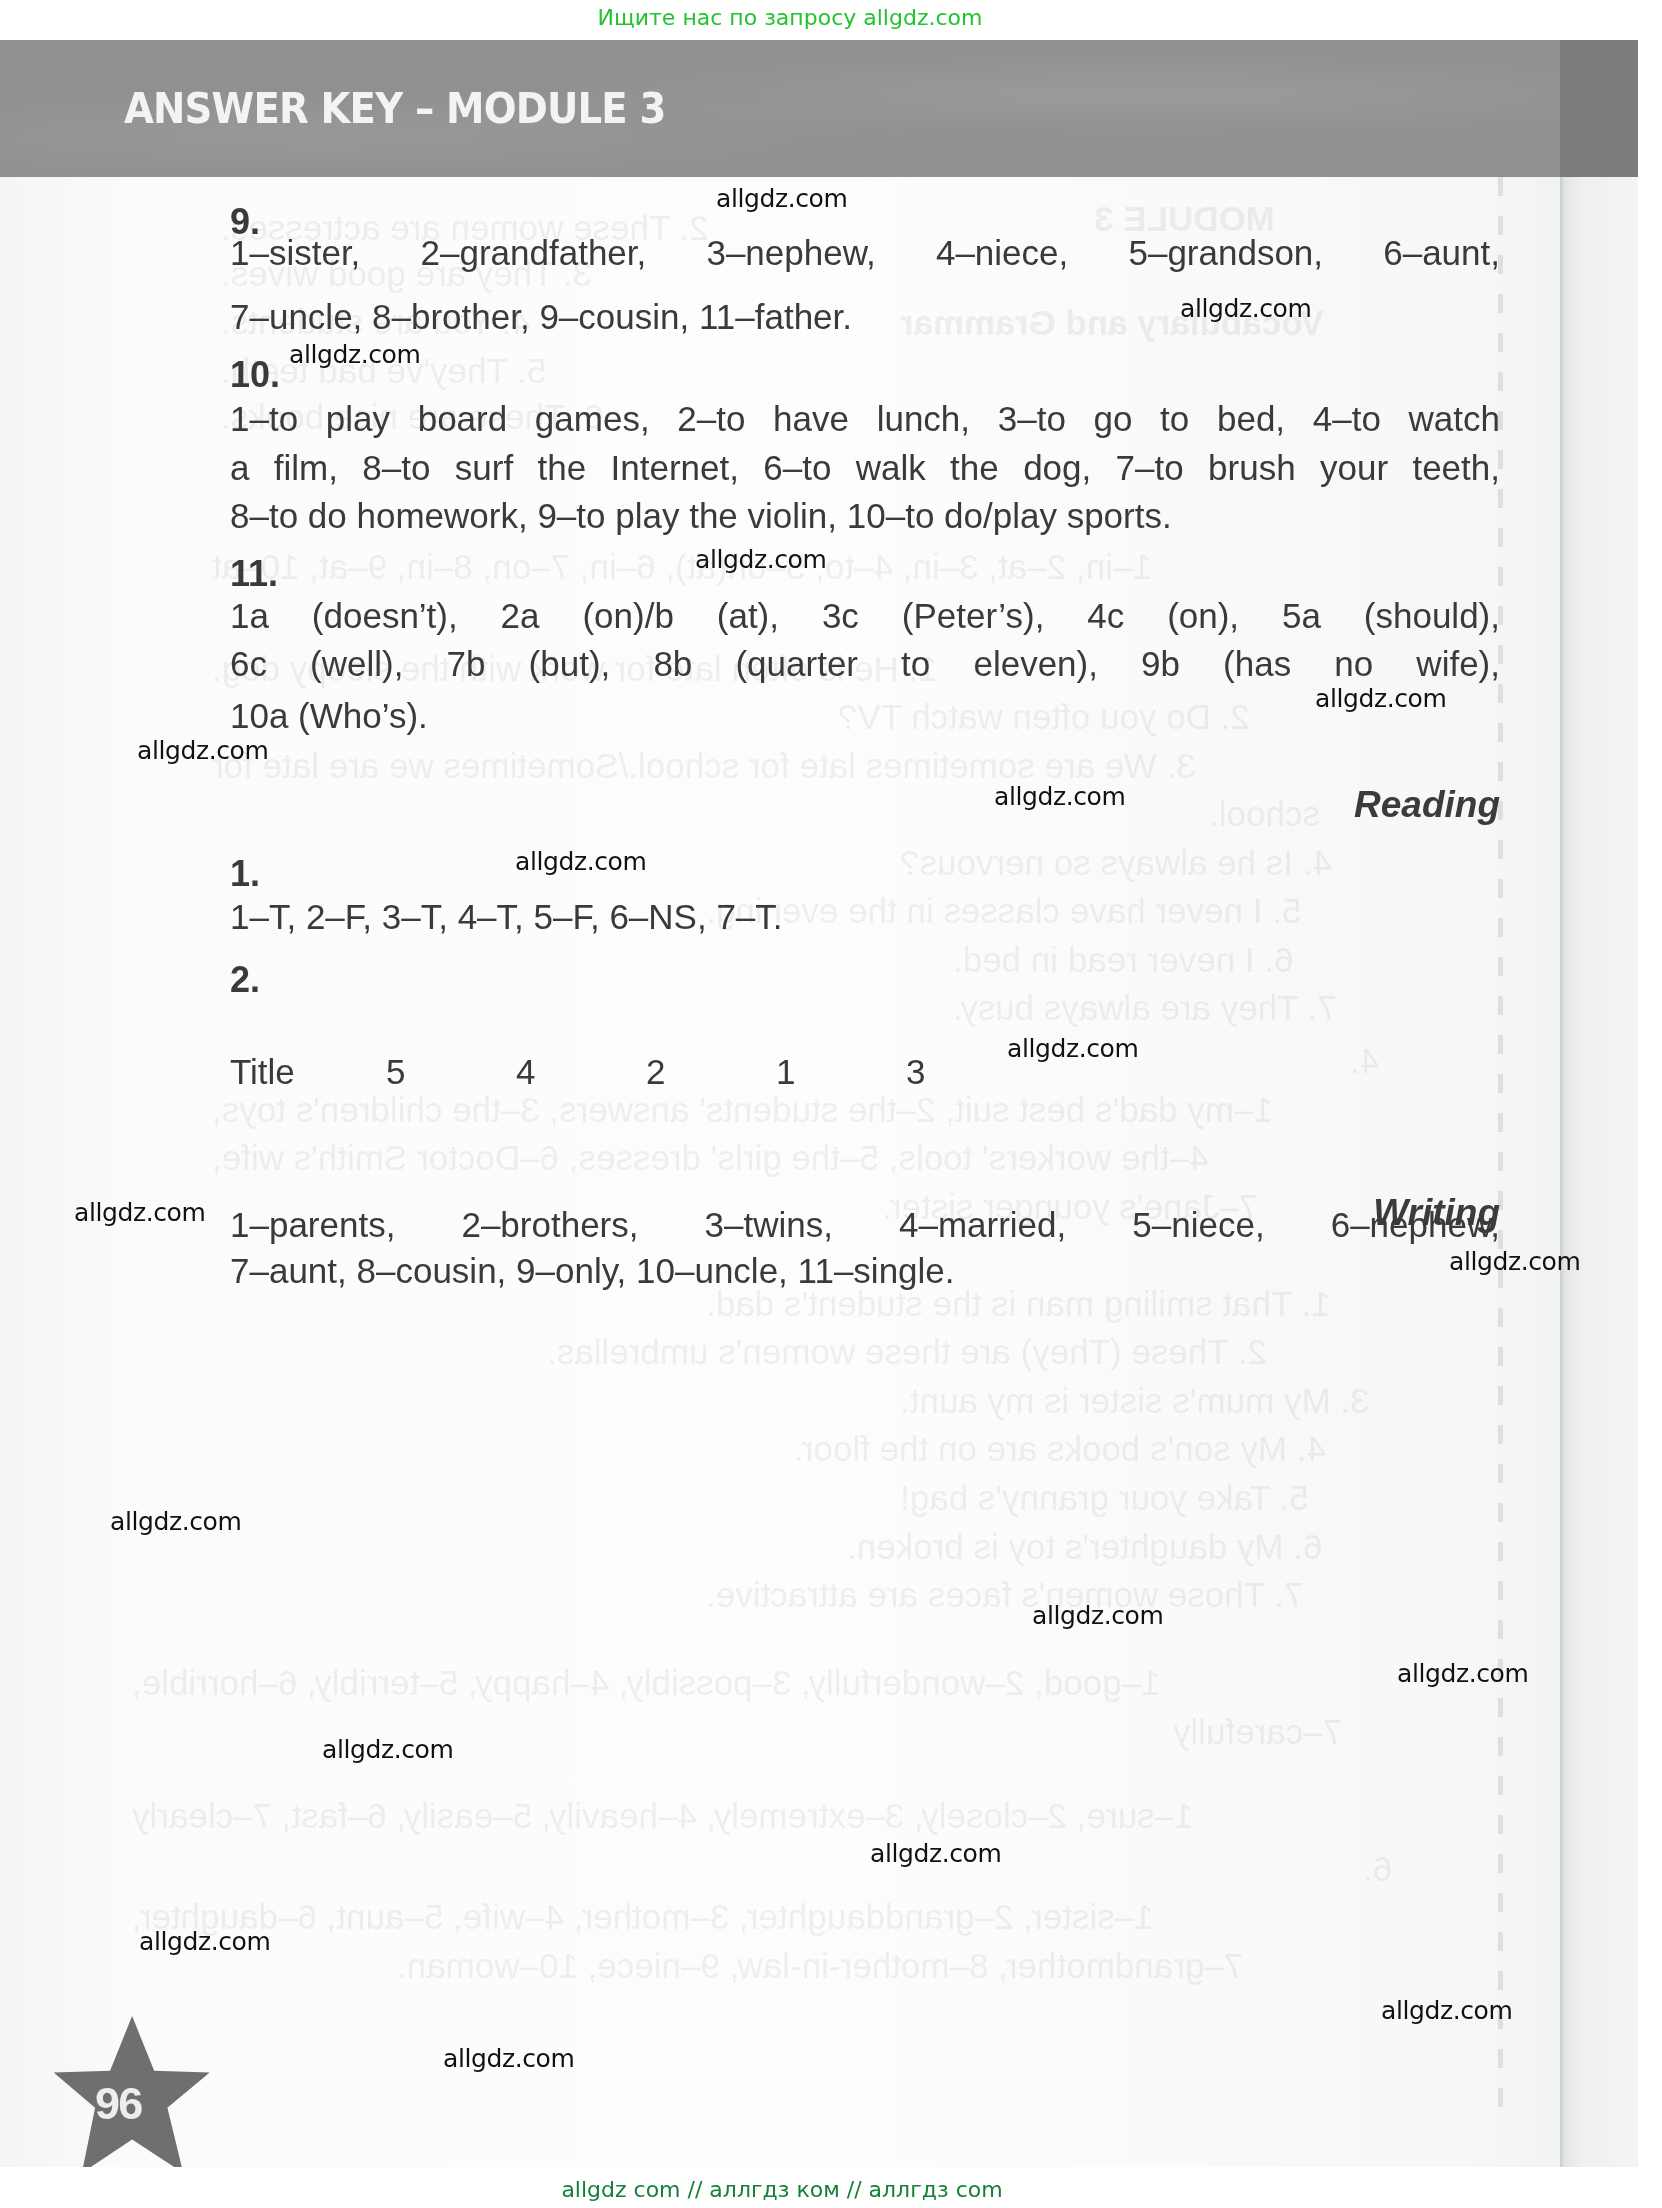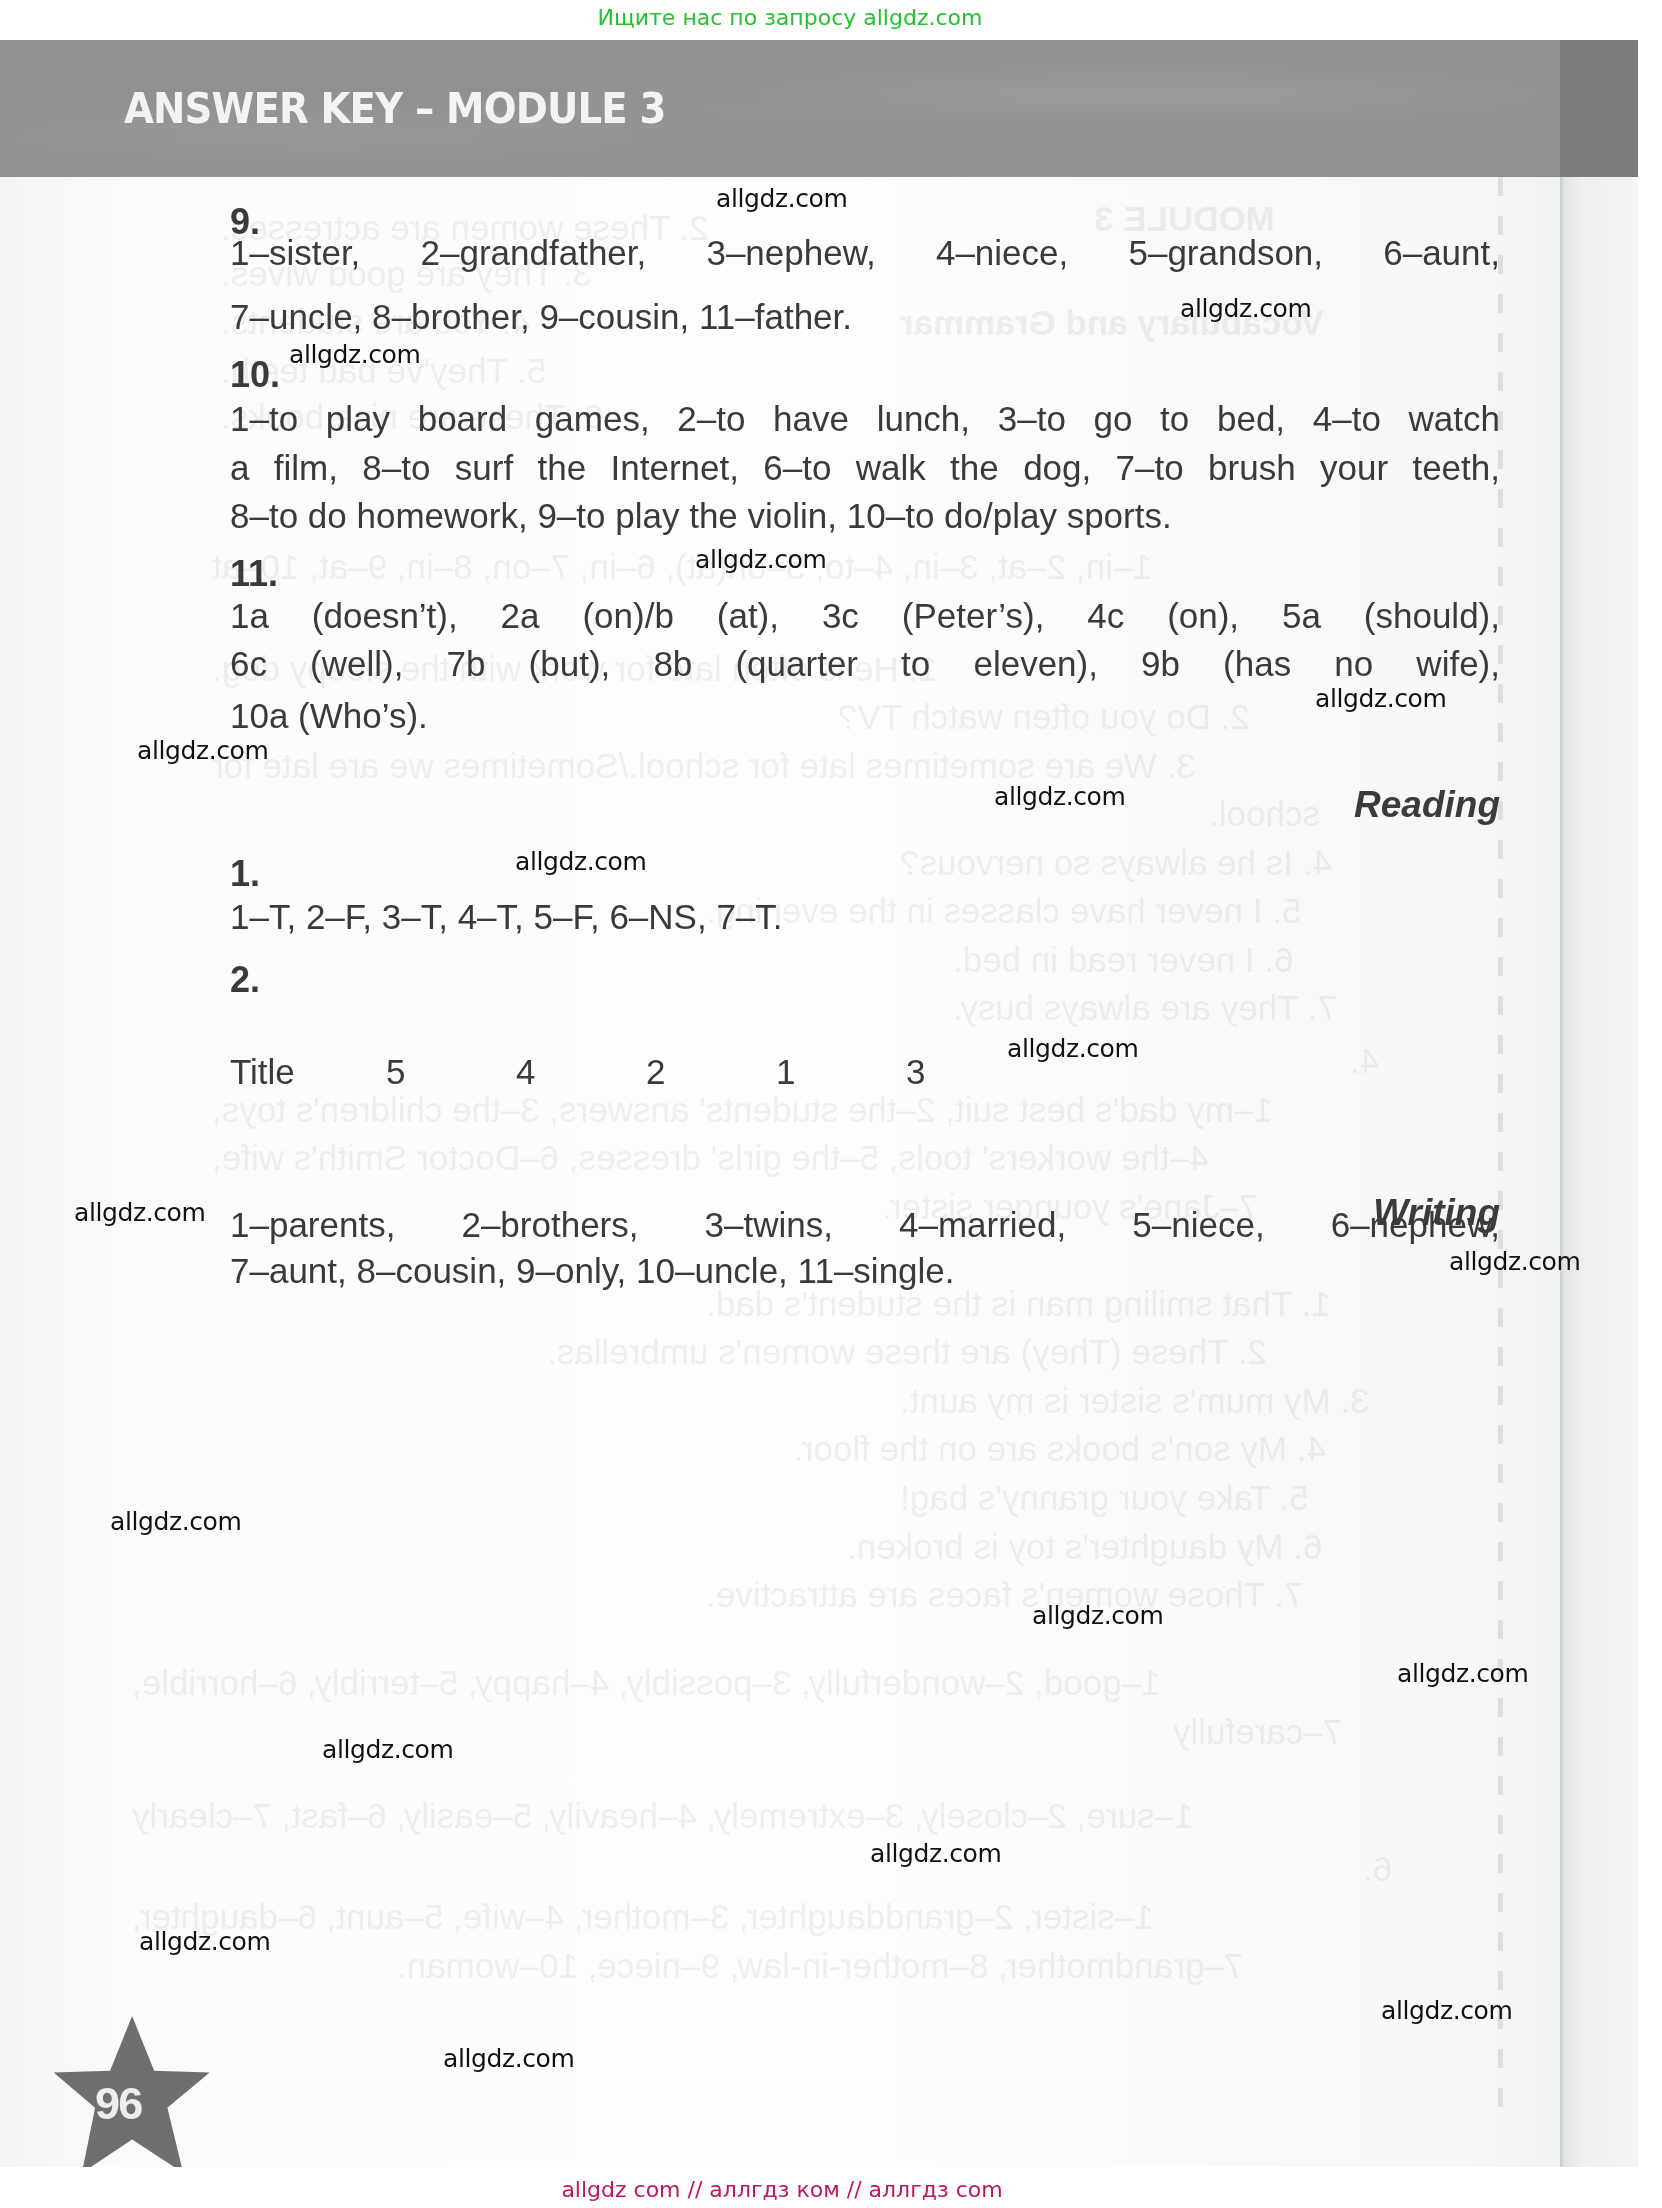--- a/index.html
+++ b/index.html
@@ -66,21 +66,21 @@
   }
   .star {
     position: absolute; left: 51px; top: 1976px; width: 164px; height: 157px;
   }
   .star-num {
     position: absolute; left: 95px; top: 2038px; font-family: Liberation Sans, sans-serif;
     font-weight: bold; font-size: 45px; color: #eceeed; letter-spacing: -1.8px;
   }
   .footer-banner {
     position: absolute; left: 0; top: 2172px; width: 1564px; height: 36px;
-    text-align: center; font-size: 22px; line-height: 35px; color: #be185d;
+    text-align: center; font-size: 22px; line-height: 35px; color: #15803d;
     font-family: "DejaVu Sans", sans-serif;
   }
 </style>
 </head>
 <body>
 
 <div class="top-banner">Ищите нас по запросу allgdz.com</div>
 
 <div class="page">
   <div class="page-gutter"></div>

